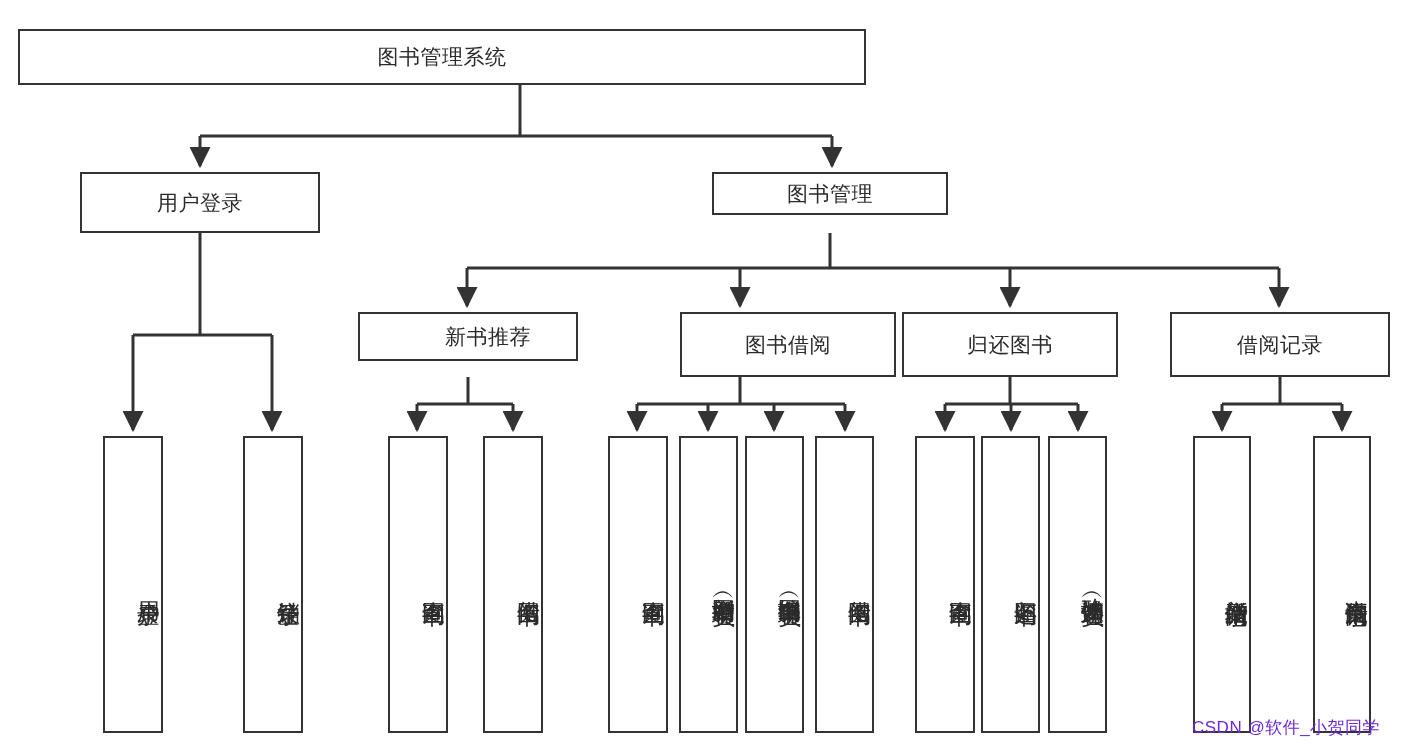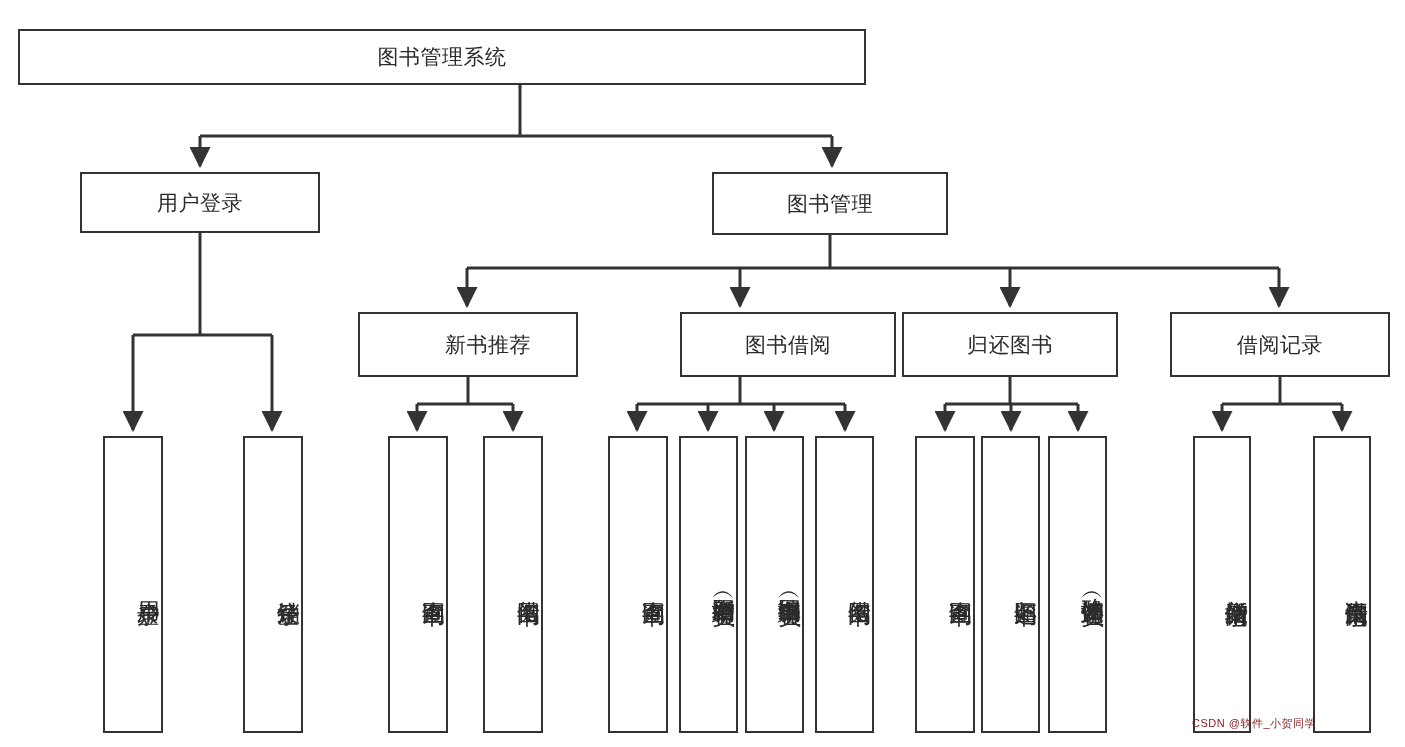--- a/index.html
+++ b/index.html
@@ -48,22 +48,22 @@
     align-items: flex-start;
     justify-content: center;
   }
   .node.vert .vtext {
     writing-mode: vertical-rl;
     text-orientation: upright;
     display: block;
   }
   .watermark {
     position: absolute;
-    color: #7f1d1d;
-    font-size: 11px;
+    color: #6d28d9;
+    font-size: 17px;
     white-space: nowrap;
     letter-spacing: 0.5px;
   }
 </style>
 </head>
 <body>
 
 <div id="canvas">
 
   <svg class="connectors" viewBox="0 0 1405 747" xmlns="http://www.w3.org/2000/svg">
@@ -112,23 +112,23 @@
       <path d="M 1280 377 L 1280 404"></path>
       <path d="M 1222 404 L 1342 404"></path>
       <path d="M 1222 404 L 1222 430" marker-end="url(#arrow)"></path>
       <path d="M 1342 404 L 1342 430" marker-end="url(#arrow)"></path>
     </g>
   </svg>
 
   <div class="node horiz" style="left:18px; top:29px; width:848px; height:56px;">图书管理系统</div>
 
   <div class="node horiz" style="left:80px; top:172px; width:240px; height:61px;">用户登录</div>
-  <div class="node horiz" style="left:712px; top:172px; width:236px; height:63px;">图书管理</div>
+  <div class="node horiz" style="left:712px; top:172px; width:236px; height:43px;">图书管理</div>
 
-  <div class="node horiz" style="left:358px; top:312px; width:220px; height:65px;padding-left:40px;">新书推荐</div>
+  <div class="node horiz" style="left:358px; top:312px; width:220px; height:49px;padding-left:40px;">新书推荐</div>
   <div class="node horiz" style="left:632px; top:312px; width:216px; height:65px;margin-left:48px;">图书借阅</div>
   <div class="node horiz" style="left:902px; top:312px; width:216px; height:65px;">归还图书</div>
   <div class="node horiz" style="left:1170px; top:312px; width:220px; height:65px;text-align:center;">借阅记录</div>
 
   <div class="node vert" style="left:103px; top:436px; width:60px; height:297px;">
     <span class="vtext">用户登录</span>
   </div>
   <div class="node vert" style="left:243px; top:436px; width:60px; height:297px;">
     <span class="vtext">注销登录</span>
   </div>

